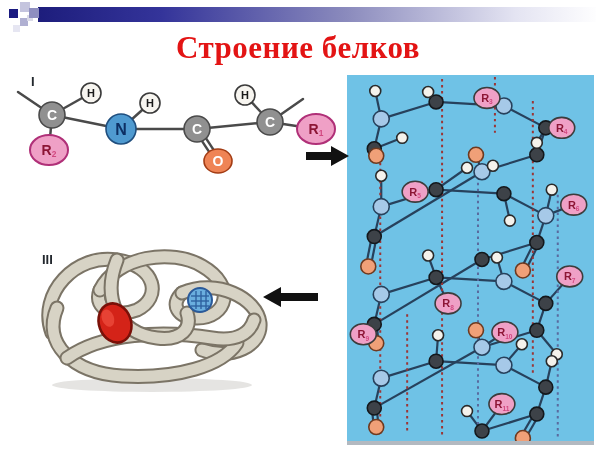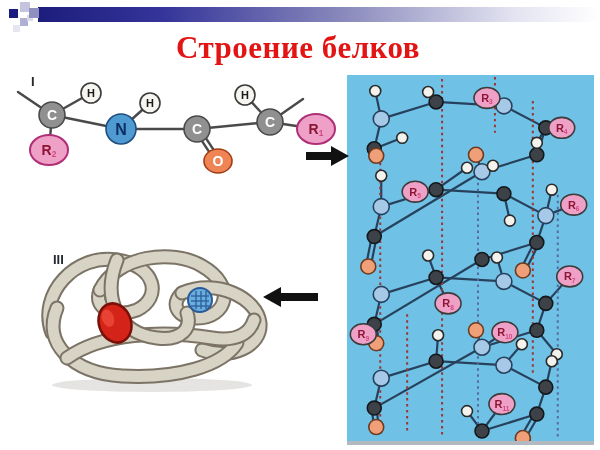--- a/index.html
+++ b/index.html
@@ -31,21 +31,21 @@
   <div class="deco-sq" style="left:29px;top:8px;width:10px;height:10px;background:#8f8fc0;z-index:2;"></div>
   <div class="deco-sq" style="left:20px;top:18px;width:8px;height:8px;background:#b0b0d2;"></div>
   <div class="deco-sq" style="left:27px;top:15px;width:6px;height:6px;background:#dadae8;"></div>
   <div class="deco-sq" style="left:13px;top:25px;width:7px;height:7px;background:#e6e6f2;"></div>
   <div class="header-bar"></div>
 
   <div class="slide-title" style="color: rgb(227, 20, 20);">Строение белков</div>
 
   <div class="num-label" style="left:31px;top:74px;">I</div>
   <div class="num-label" style="left:357px;top:93px;color:#14233c;">II</div>
-  <div class="num-label" style="left:53px;top:252px;">III</div>
+  <div class="num-label" style="left:42px;top:252px;">III</div>
 
   <svg id="primary-svg" width="345" height="120" viewBox="0 0 345 120">
       <line x1="18" y1="20" x2="52" y2="43" stroke="#4a4a4a" stroke-width="2.5" stroke-linecap="round"></line>
       <line x1="270" y1="50" x2="303" y2="27" stroke="#4a4a4a" stroke-width="2.5" stroke-linecap="round"></line>
       <line x1="52" y1="43" x2="91" y2="21" stroke="#4a4a4a" stroke-width="2.5"></line>
       <line x1="52" y1="43" x2="49" y2="78" stroke="#4a4a4a" stroke-width="2.5"></line>
       <line x1="52" y1="43" x2="121" y2="57" stroke="#4a4a4a" stroke-width="2.5"></line>
       <line x1="121" y1="57" x2="150" y2="31" stroke="#4a4a4a" stroke-width="2.5"></line>
       <line x1="121" y1="57" x2="197" y2="57" stroke="#4a4a4a" stroke-width="2.5"></line>
       <line x1="194.99348501399106" y1="58.316775459568376" x2="215.99348501399106" y2="90.31677545956838" stroke="#4a4a4a" stroke-width="2.5"></line>

